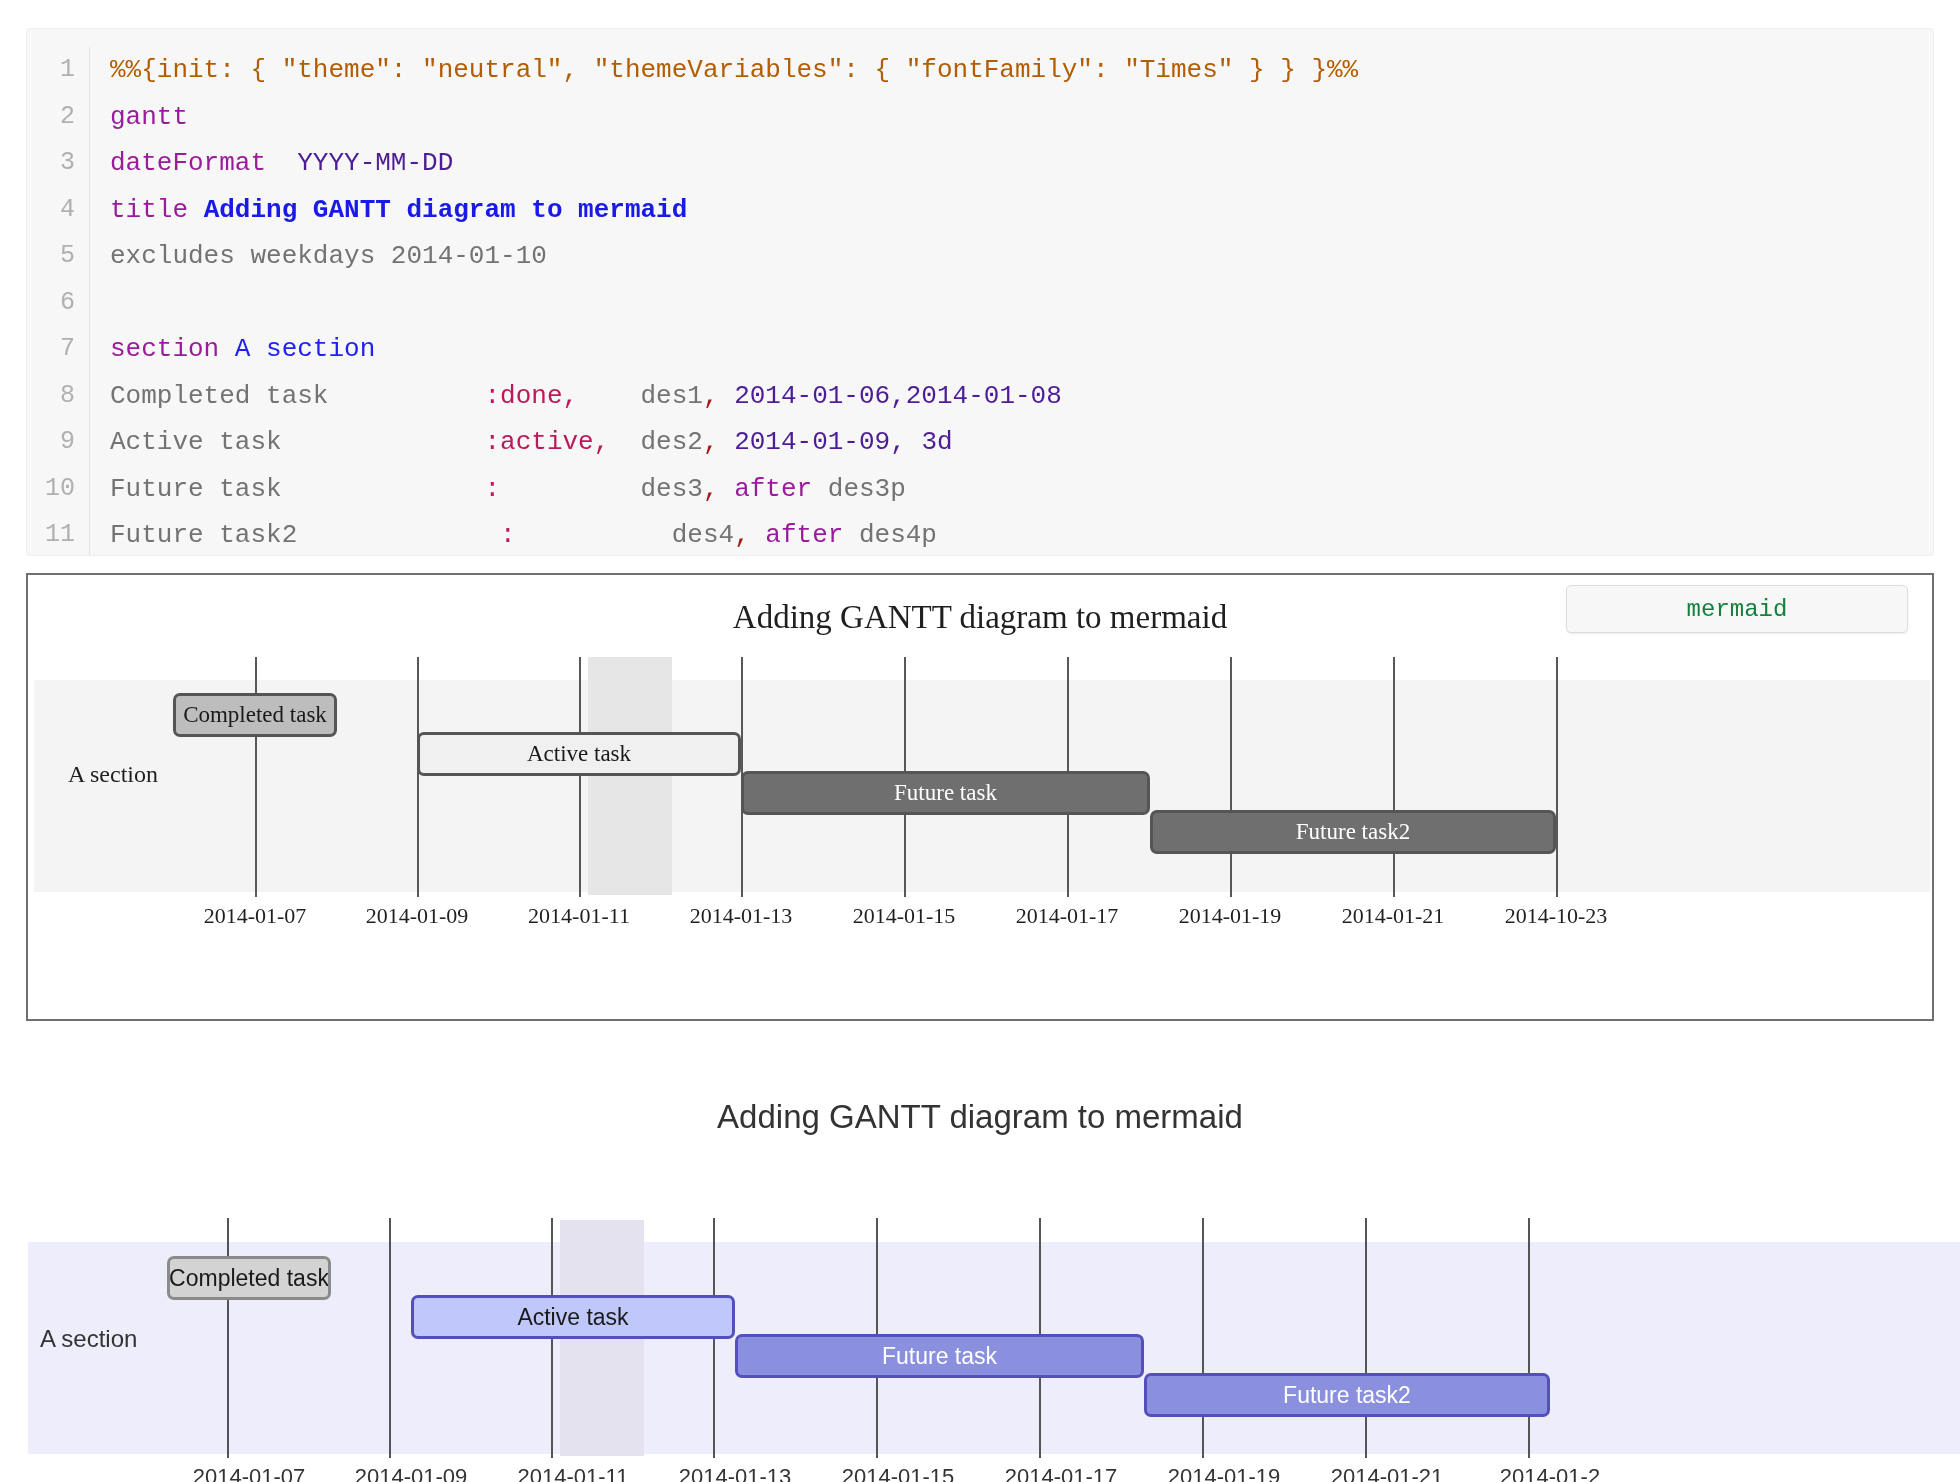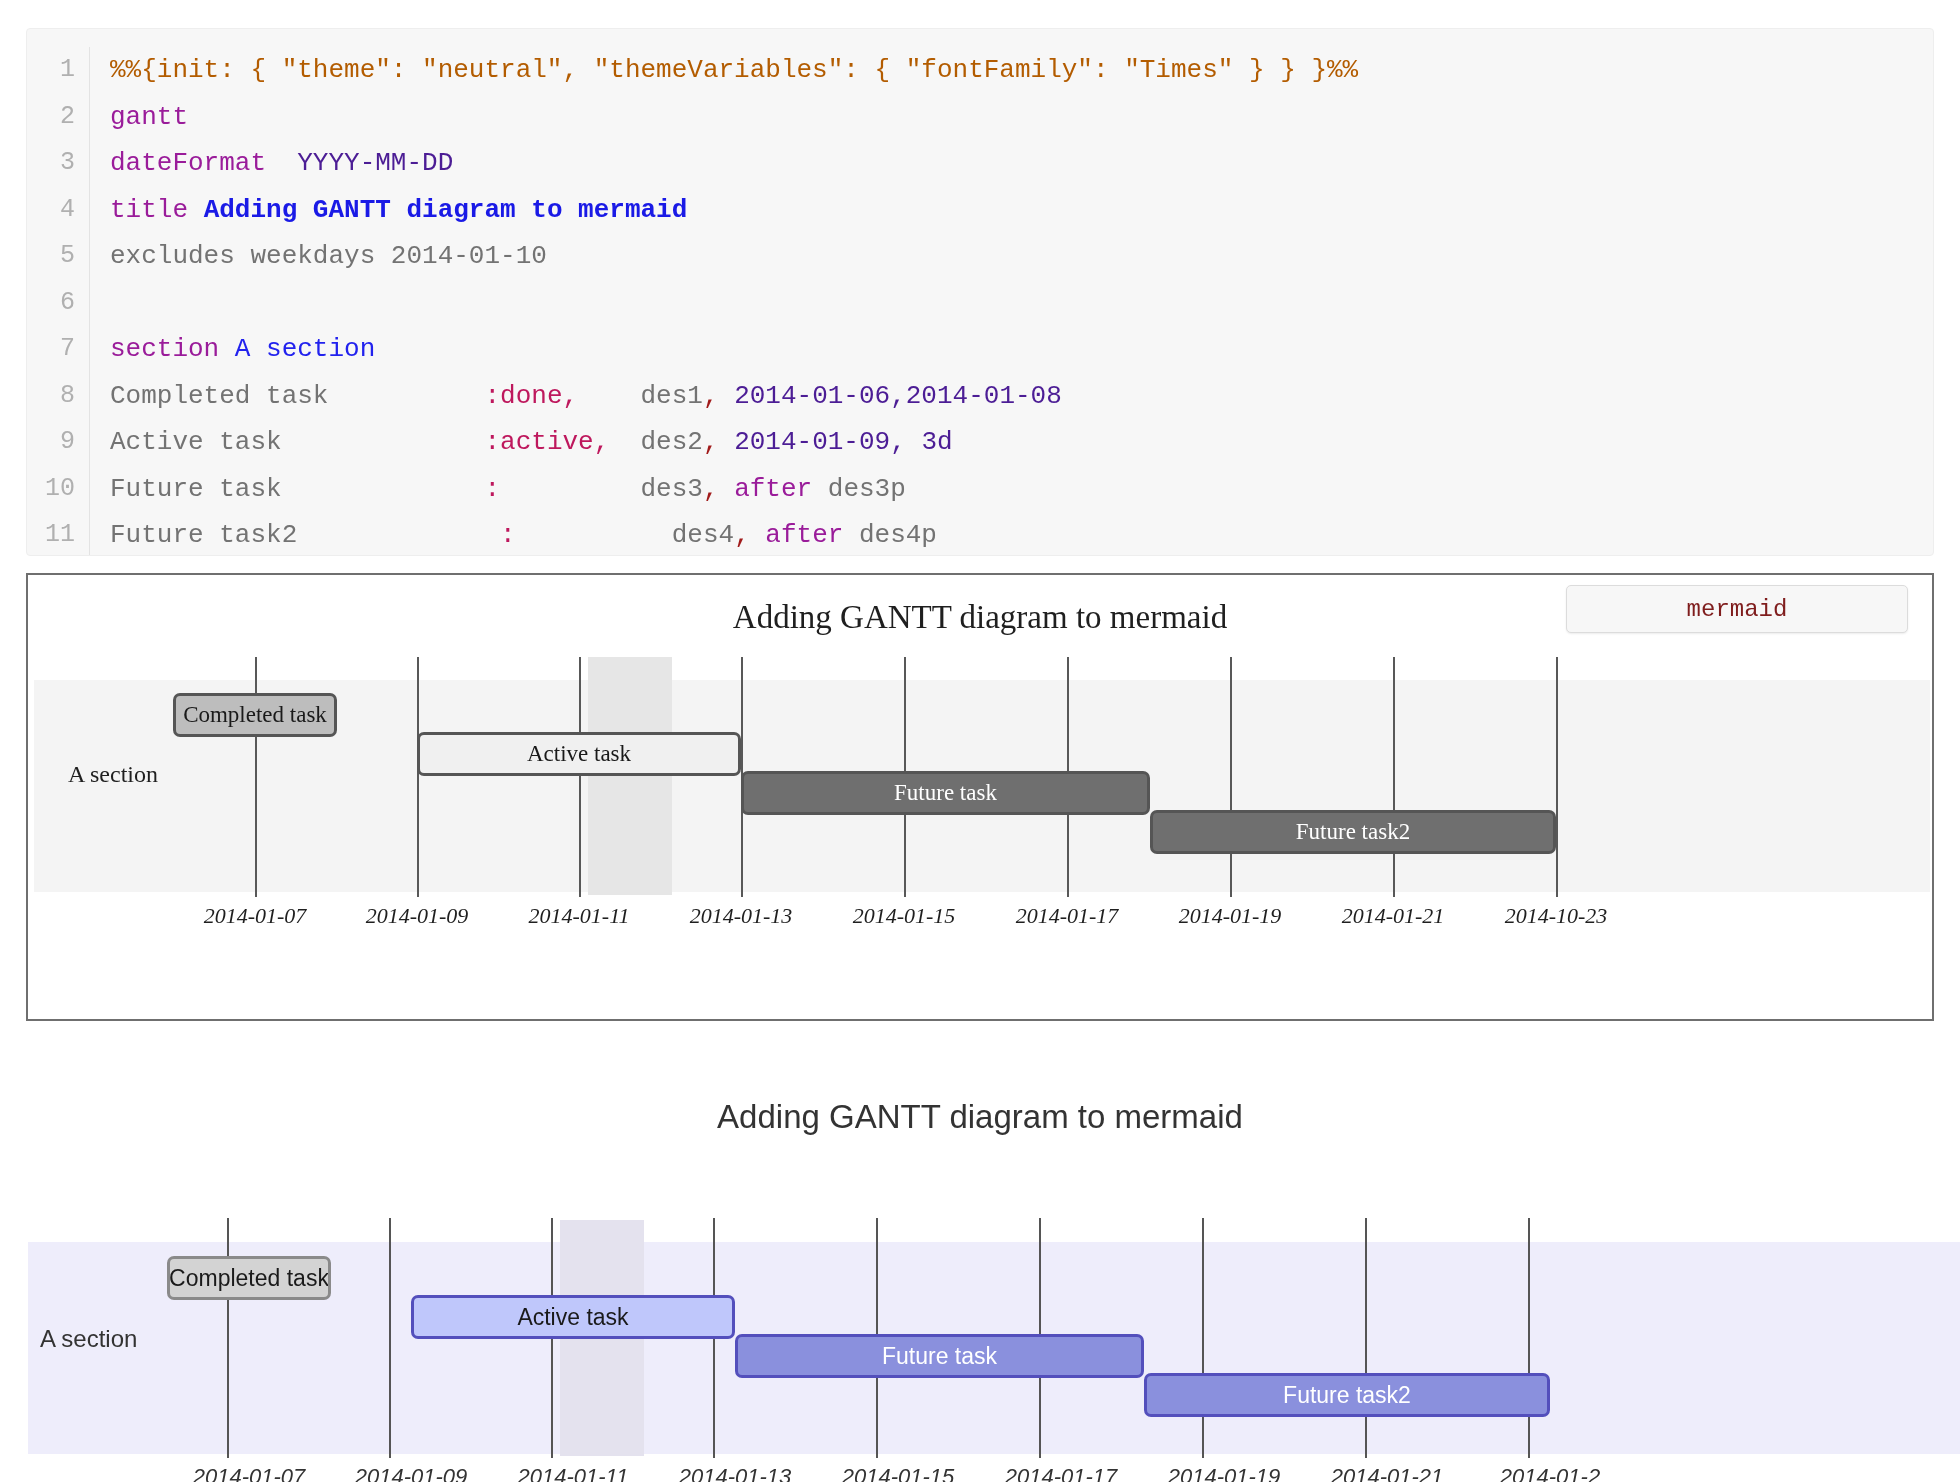--- a/index.html
+++ b/index.html
@@ -118,36 +118,36 @@
   .n-done   { background:#bdbdbd; border:3px solid #555555; color:#1a1a1a; }
   .n-active { background:#f0f0f0; border:3px solid #555555; color:#1a1a1a; }
   .n-future { background:#6f6f6f; border:3px solid #555555; color:#ffffff; }
   
   .d-done   { background:#d3d3d3; border:3px solid #8a8a8a; color:#1a1a1a; }
   .d-active { background:#bfc7fb; border:3px solid #534fbc; color:#1a1a1a; }
   .d-future { background:#8a90dd; border:3px solid #534fbc; color:#ffffff; }
 
   .tick-label{
     position:absolute; transform:translateX(-50%);
-    font-size:22px; white-space:nowrap;font-style:italic;
+    font-size:22px; white-space:nowrap;
   }
   #gantt-neutral .tick-label{
     top:328px; font-family:"Liberation Serif","DejaVu Serif",serif; color:#1f1f1f;
   }
   #gantt-default .tick-label{
     top:384px; font-family:"Liberation Sans",sans-serif; color:#333333;
   }
 
   .mermaid-badge{
     position:absolute; left:1566px; top:585px;
     width:342px; height:48px;
     background:#f7f7f7; border:1px solid #dcdcdc; border-radius:5px;
     display:flex; align-items:center; justify-content:center;
     font-family:"Liberation Mono","DejaVu Sans Mono",monospace;
-    font-size:24px; color:#7f1d1d;
+    font-size:24px; color:#15803d;
     box-shadow:0 1px 2px rgba(0,0,0,0.08);
     z-index:5;
   }
 </style>
 </head>
 <body>
 
 <div class="code-block">
   <div class="code-lines" id="code-lines"><div class="code-line"><div class="ln">1</div><div class="gutter"></div><div class="code-txt"><span class="tk-meta">%%{init: { "theme": "neutral", "themeVariables": { "fontFamily": "Times" } } }%%</span></div></div><div class="code-line"><div class="ln">2</div><div class="gutter"></div><div class="code-txt"><span class="tk-kw">gantt</span></div></div><div class="code-line"><div class="ln">3</div><div class="gutter"></div><div class="code-txt"><span class="tk-kw">dateFormat</span><span class="tk-plain">  </span><span class="tk-str">YYYY-MM-DD</span></div></div><div class="code-line"><div class="ln">4</div><div class="gutter"></div><div class="code-txt"><span class="tk-kw">title</span><span class="tk-plain"> </span><span class="tk-title">Adding GANTT diagram to mermaid</span></div></div><div class="code-line"><div class="ln">5</div><div class="gutter"></div><div class="code-txt"><span class="tk-plain">excludes weekdays 2014-01-10</span></div></div><div class="code-line"><div class="ln">6</div><div class="gutter"></div><div class="code-txt"><span class="tk-plain"></span></div></div><div class="code-line"><div class="ln">7</div><div class="gutter"></div><div class="code-txt"><span class="tk-kw">section</span><span class="tk-plain"> </span><span class="tk-sect">A section</span></div></div><div class="code-line"><div class="ln">8</div><div class="gutter"></div><div class="code-txt"><span class="tk-plain">Completed task</span><span class="tk-plain">          </span><span class="tk-status">:done,</span><span class="tk-plain">    des1</span><span class="tk-punct">,</span><span class="tk-str"> 2014-01-06,2014-01-08</span></div></div><div class="code-line"><div class="ln">9</div><div class="gutter"></div><div class="code-txt"><span class="tk-plain">Active task</span><span class="tk-plain">             </span><span class="tk-status">:active,</span><span class="tk-plain">  des2</span><span class="tk-punct">,</span><span class="tk-str"> 2014-01-09, 3d</span></div></div><div class="code-line"><div class="ln">10</div><div class="gutter"></div><div class="code-txt"><span class="tk-plain">Future task</span><span class="tk-plain">             </span><span class="tk-status">:</span><span class="tk-plain">         des3</span><span class="tk-punct">,</span><span class="tk-plain"> </span><span class="tk-after">after</span><span class="tk-plain"> des3p</span></div></div><div class="code-line"><div class="ln">11</div><div class="gutter"></div><div class="code-txt"><span class="tk-plain">Future task2</span><span class="tk-plain">             </span><span class="tk-status">:</span><span class="tk-plain">          des4</span><span class="tk-punct">,</span><span class="tk-plain"> </span><span class="tk-after">after</span><span class="tk-plain"> des4p</span></div></div></div>
 </div>

